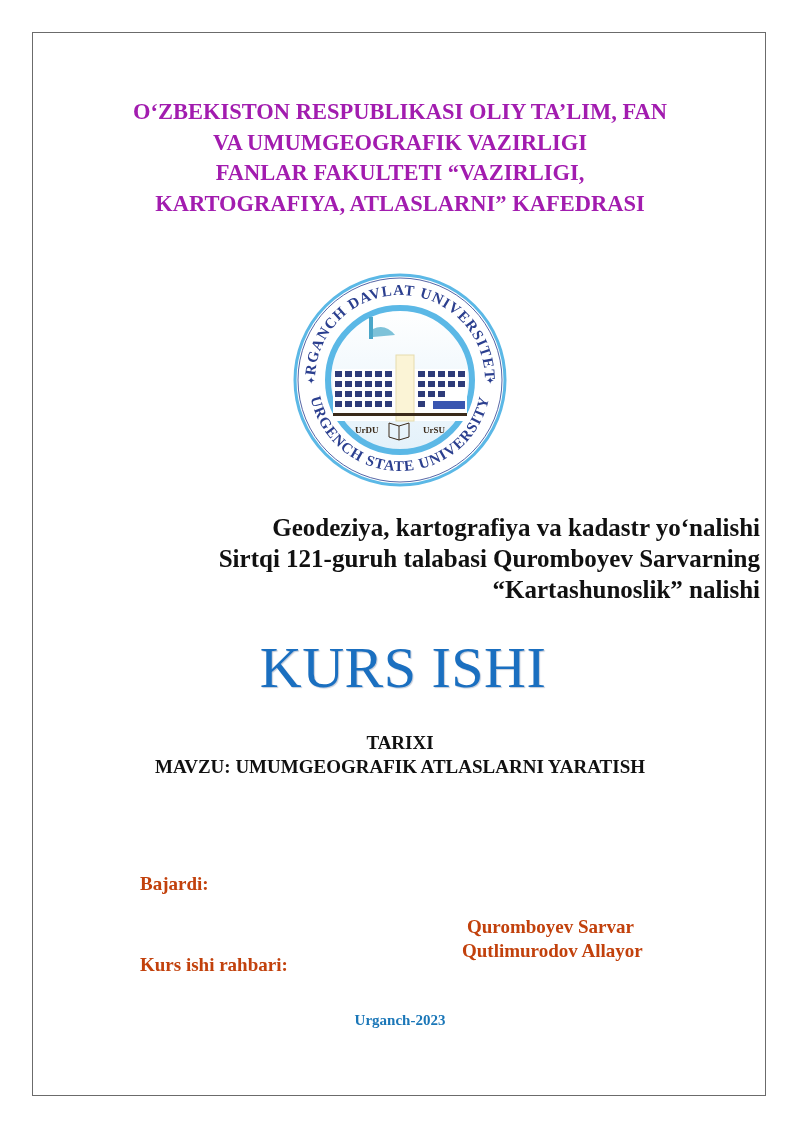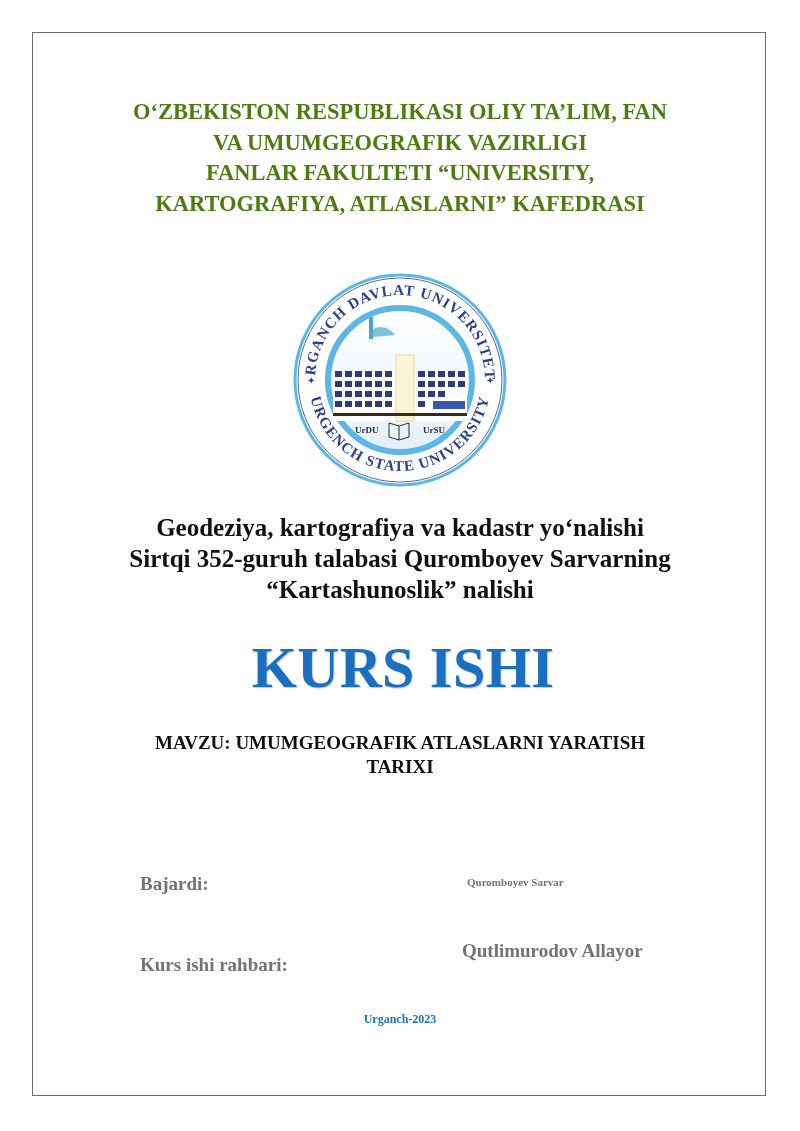--- a/index.html
+++ b/index.html
@@ -1,45 +1,45 @@
 <!DOCTYPE html>
 <html><head>
   <meta charset="utf-8">
   <style>
     html, body { margin: 0; padding: 0; background: #ffffff; }
     body { width: 800px; height: 1131px; position: relative; overflow: hidden;
            font-family: "Liberation Serif", "DejaVu Serif", serif; color: #111; }
     .page-border { position: absolute; left: 32px; top: 32px; width: 734px; height: 1064px;
                    border: 1.5px solid #6b6b6b; box-sizing: border-box; }
     .header { position: absolute; left: 60px; right: 60px; top: 97px; text-align: center;
-              font-weight: bold; font-size: 22.5px; line-height: 30.5px; color: #4d7c0f; }
+              font-weight: bold; font-size: 22.5px; line-height: 30.5px; color: #a21caf; }
     .header div { white-space: nowrap; }
     .logo { position: absolute; left: 293px; top: 273px; width: 214px; height: 214px; }
-    .student { position: absolute; left: 40px; right: 40px; top: 512px; text-align: center;
+    .student { position: absolute; left: 40px; right: 40px; top: 512px; text-align: right;
                font-weight: bold; font-size: 25px; line-height: 31px; font-family: Liberation Serif, serif; }
     .student div { white-space: nowrap; }
     .kurs { position: absolute; left: 0; right: 0; top: 632px; text-align: center;
-            font-weight: bold; font-size: 58px; line-height: 72px; color: #1a6fc0;
+            font-weight: normal; font-size: 58px; line-height: 72px; color: #1a6fc0;
             letter-spacing: 0.5px; text-shadow: 1px 1px 1px rgba(0,40,100,0.25); margin-left: 6px; }
     .mavzu { position: absolute; left: 60px; right: 60px; top: 731px; text-align: center;
              font-weight: bold; font-size: 19px; line-height: 24px; }
-    .row { position: absolute; font-weight: bold; color: #737373; white-space: nowrap; }
+    .row { position: absolute; font-weight: bold; color: #c2410c; white-space: nowrap; }
     .lbl { font-size: 19px; }
     .city { position: absolute; left: 0; right: 0; top: 1012px; text-align: center;
-            font-weight: bold; font-size: 12px; color: #1b77b8; }
+            font-weight: bold; font-size: 15px; color: #1b77b8; }
   </style>
 </head>
 <body>
 
 <div class="page-border"></div>
 
 <div class="header">
   <div>O‘ZBEKISTON RESPUBLIKASI OLIY TA’LIM, FAN</div>
   <div>VA UMUMGEOGRAFIK VAZIRLIGI</div>
-  <div>FANLAR FAKULTETI “UNIVERSITY,</div>
+  <div>FANLAR FAKULTETI “VAZIRLIGI,</div>
   <div>KARTOGRAFIYA, ATLASLARNI” KAFEDRASI</div>
 </div>
 
 <div class="logo">
   <svg width="214" height="214" viewBox="0 0 214 214">
     <defs>
       <path id="arcTop" d="M 22 107 A 85 85 0 0 1 192 107"></path>
       <path id="arcBot" d="M 16 107 A 91 91 0 0 0 198 107"></path>
       <linearGradient id="sky" x1="0" y1="0" x2="0" y2="1">
         <stop offset="0" stop-color="#ffffff"></stop>
@@ -107,30 +107,30 @@
     <rect x="40" y="140" width="134" height="3" fill="#3a2a1a"></rect>
 
     <text x="62" y="160" font-family="Liberation Serif, serif" font-weight="bold" font-size="9" fill="#3a2a1a">UrDU</text>
     <text x="130" y="160" font-family="Liberation Serif, serif" font-weight="bold" font-size="9" fill="#3a2a1a">UrSU</text>
     <path d="M 96 150 L 106 153 L 116 150 L 116 164 L 106 167 L 96 164 Z M 106 153 L 106 167" fill="none" stroke="#3a2a1a" stroke-width="1"></path>
   </svg>
 </div>
 
 <div class="student">
   <div>Geodeziya,  kartografiya va kadastr  yo‘nalishi</div>
-  <div>Sirtqi 352-guruh talabasi Quromboyev Sarvarning</div>
+  <div>Sirtqi 121-guruh talabasi Quromboyev Sarvarning</div>
   <div>“Kartashunoslik” nalishi</div>
 </div>
 
 <div class="kurs">KURS ISHI</div>
 
 <div class="mavzu">
+  <div>TARIXI</div>
   <div>MAVZU: UMUMGEOGRAFIK ATLASLARNI YARATISH</div>
-  <div>TARIXI</div>
 </div>
 
 <div class="row lbl" style="left:140px; top:873px;">Bajardi:</div>
-<div class="row" style="left:467px; top:876px; font-size:11px;">Quromboyev Sarvar</div>
+<div class="row" style="left:467px; top:916px; font-size:19px;">Quromboyev Sarvar</div>
 
 <div class="row lbl" style="left:140px; top:940px;margin-top:14px;">Kurs ishi rahbari:</div>
 <div class="row lbl" style="left:462px; top:940px;">Qutlimurodov Allayor</div>
 
 <div class="city">Urganch-2023</div>
 
 </body></html>

